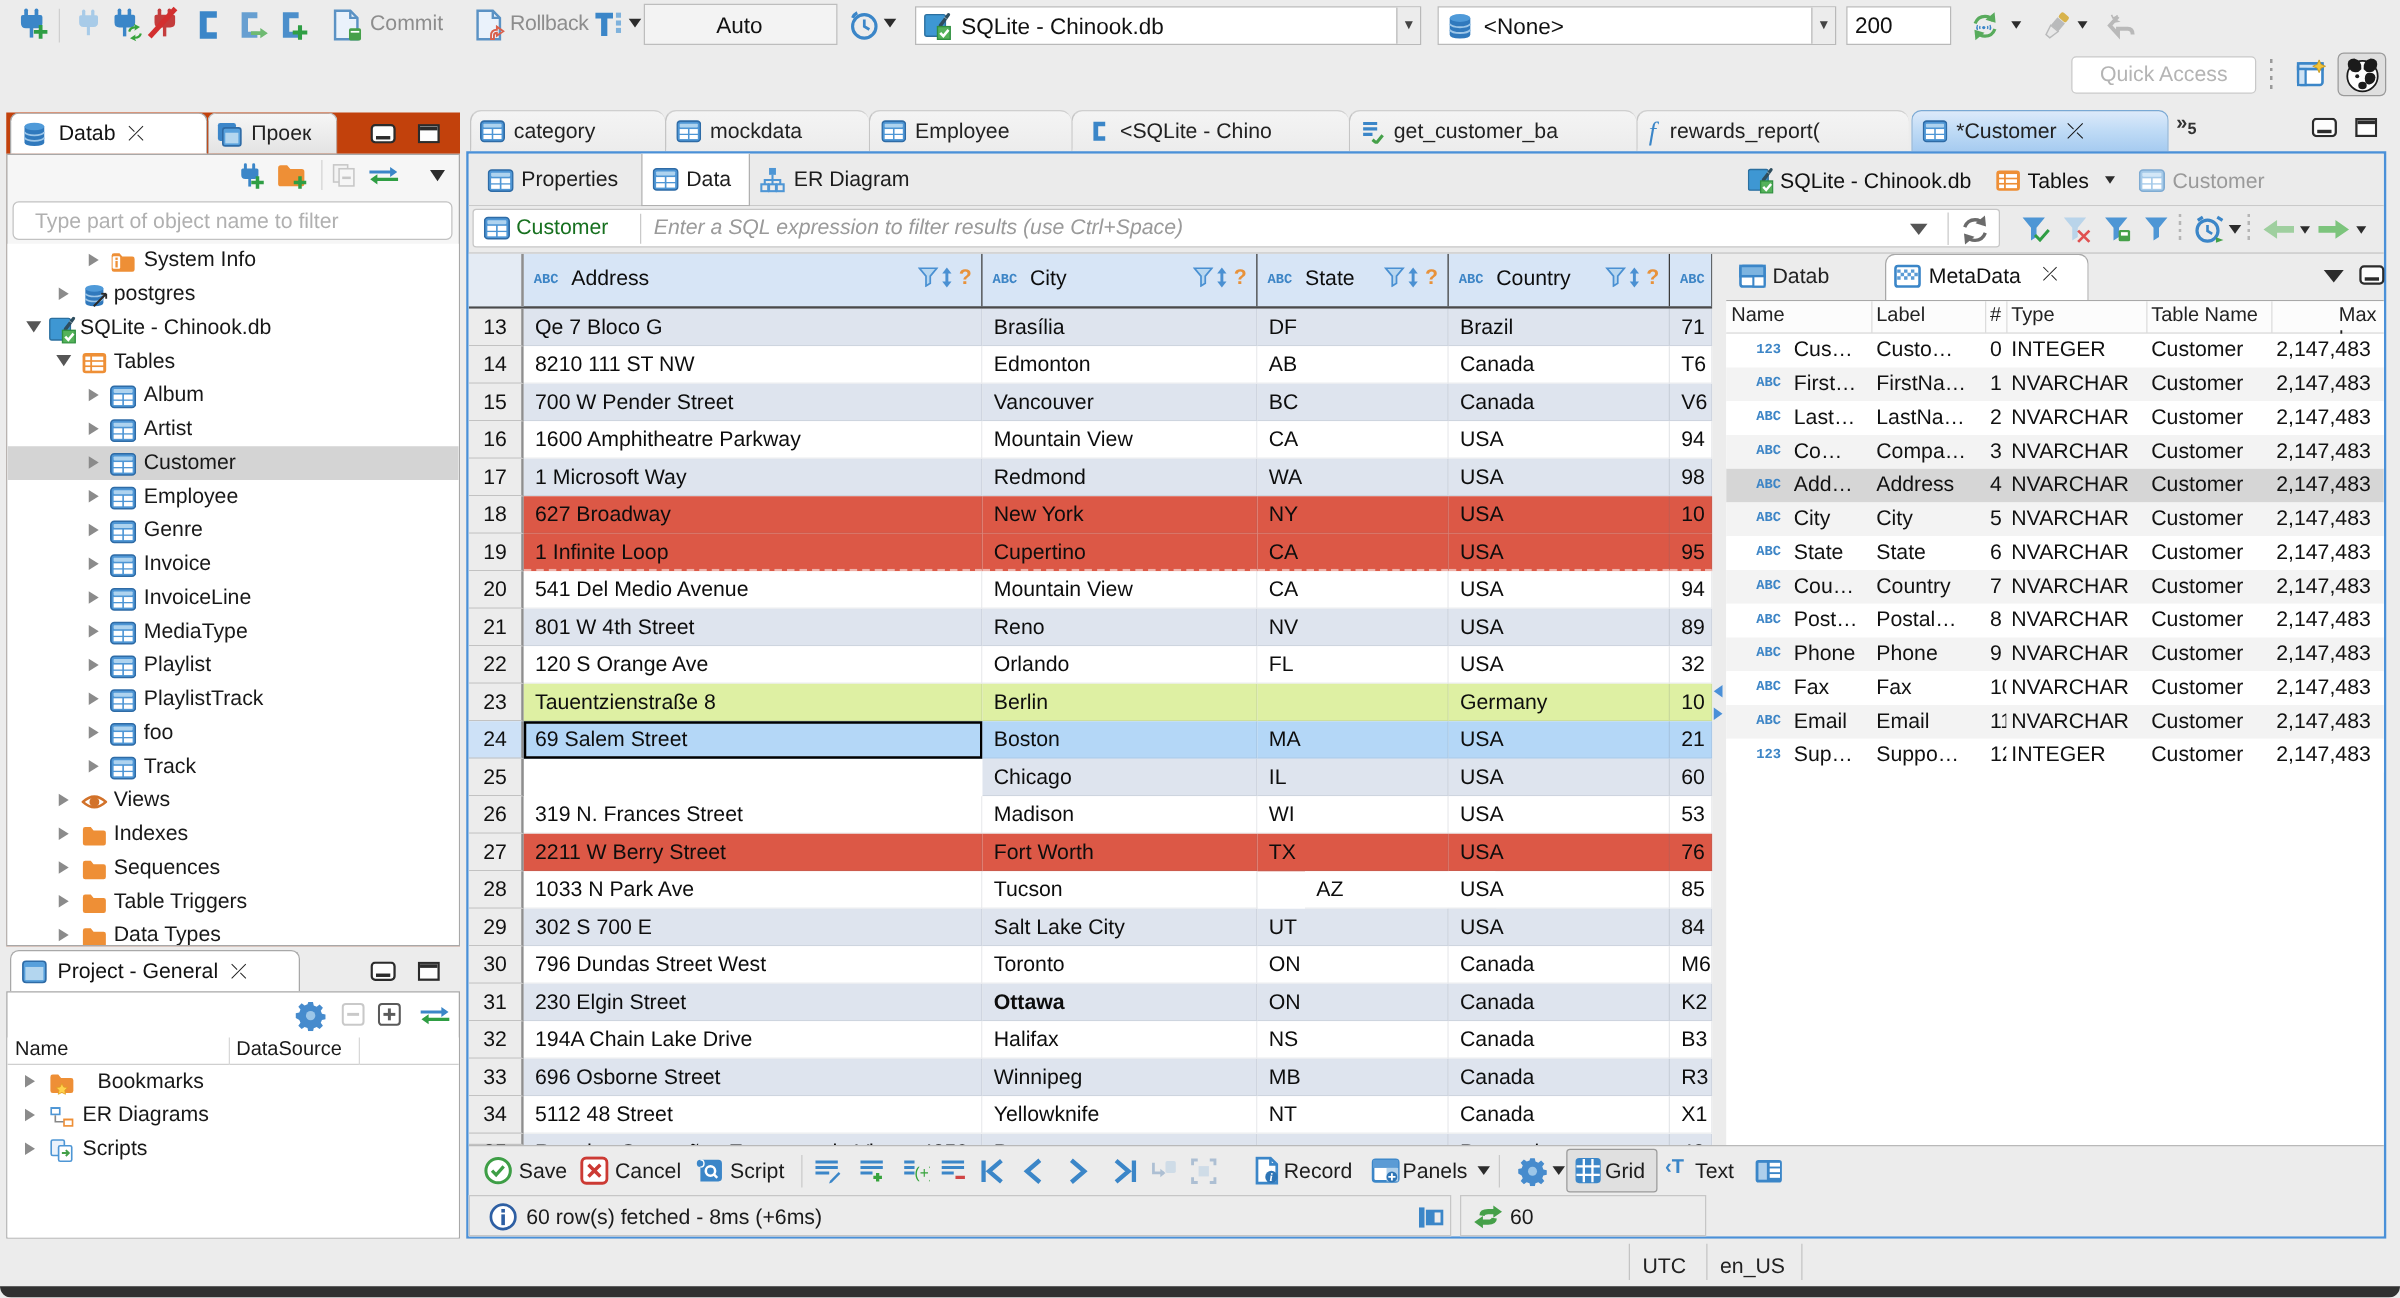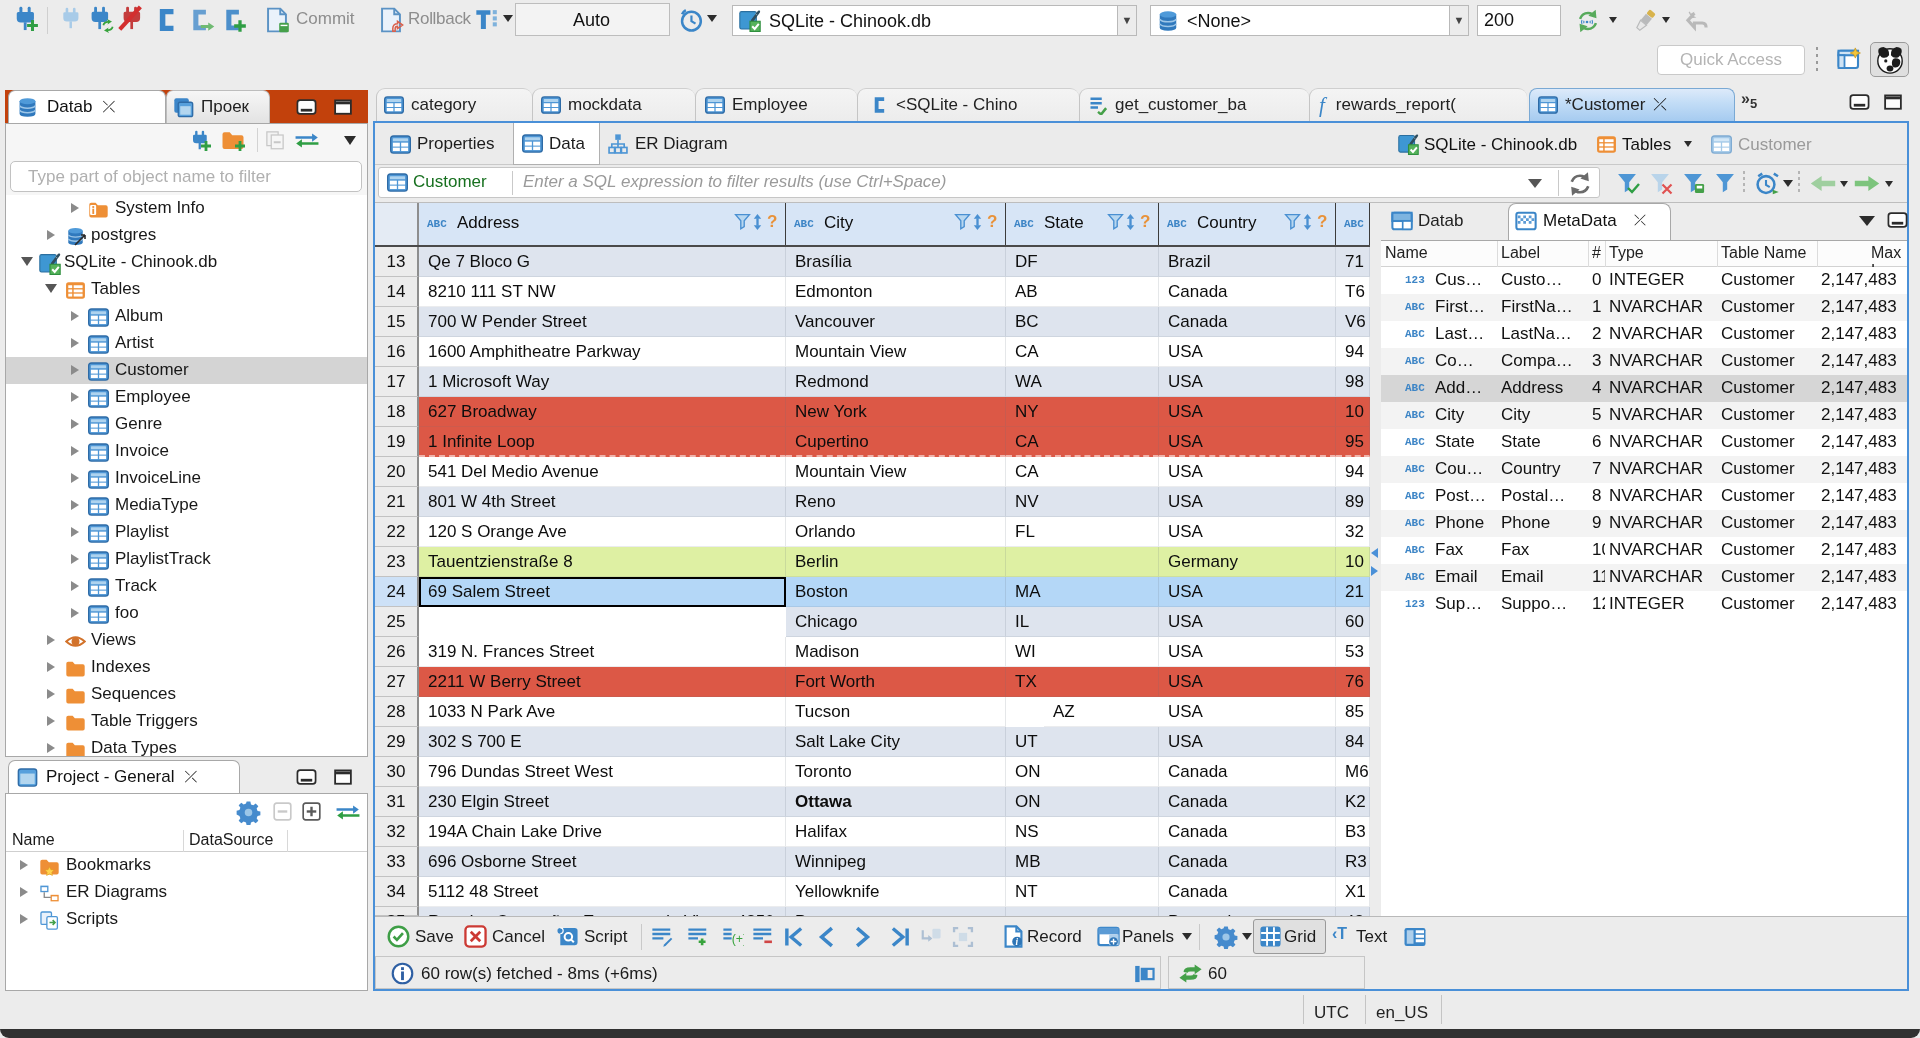--- a/index.html
+++ b/index.html
@@ -473,28 +473,28 @@
         <svg class="ticon" style="left:82px" width="21" height="21" viewBox="0 0 16 16">
           <use href="#i-table"></use>
         </svg>
         <span class="tlabel" style="left:109px">PlaylistTrack</span>
       </div>
   <div class="trow">
         <span class="arr arr-r" style="left:65px"></span>
         <svg class="ticon" style="left:82px" width="21" height="21" viewBox="0 0 16 16">
           <use href="#i-table"></use>
         </svg>
-        <span class="tlabel" style="left:109px">Track</span>
+        <span class="tlabel" style="left:109px">foo</span>
       </div>
   <div class="trow">
         <span class="arr arr-r" style="left:65px"></span>
         <svg class="ticon" style="left:82px" width="21" height="21" viewBox="0 0 16 16">
           <use href="#i-table"></use>
         </svg>
-        <span class="tlabel" style="left:109px">foo</span>
+        <span class="tlabel" style="left:109px">Track</span>
       </div>
   <div class="trow">
         <span class="arr arr-r" style="left:41px"></span>
         <svg class="ticon" style="left:59px" width="21" height="21" viewBox="0 0 16 16">
           <use href="#i-eye"></use>
         </svg>
         <span class="tlabel" style="left:85px">Views</span>
       </div>
   <div class="trow">
         <span class="arr arr-r" style="left:41px"></span>
@@ -563,21 +563,21 @@
       <span class="abs" style="left:183px;top:1px">DataSource</span>
    <div class="abs" style="left:177px;top:0;width:1px;height:22px;background:#d8d8d8"></div>
    <div class="abs" style="left:281px;top:0;width:1px;height:22px;background:#d8d8d8"></div>
  </div>
  <div class="abs" style="left:1px;top:92px;width:361px;height:138px;background:#fff">
   <div class="trow">
         <span class="arr arr-r" style="left:14px"></span>
         <svg class="ticon" style="left:33px" width="21" height="21" viewBox="0 0 16 16">
           <use href="#i-folderstar"></use>
         </svg>
-        <span class="tlabel" style="left:60px">Bookmarks</span>
+        <span class="tlabel" style="left:72px">Bookmarks</span>
       </div>
   <div class="trow">
         <span class="arr arr-r" style="left:14px"></span>
         <svg class="ticon" style="left:33px" width="21" height="21" viewBox="0 0 16 16">
           <use href="#i-erd"></use>
         </svg>
         <span class="tlabel" style="left:60px">ER Diagrams</span>
       </div>
   <div class="trow">
         <span class="arr arr-r" style="left:14px"></span>

